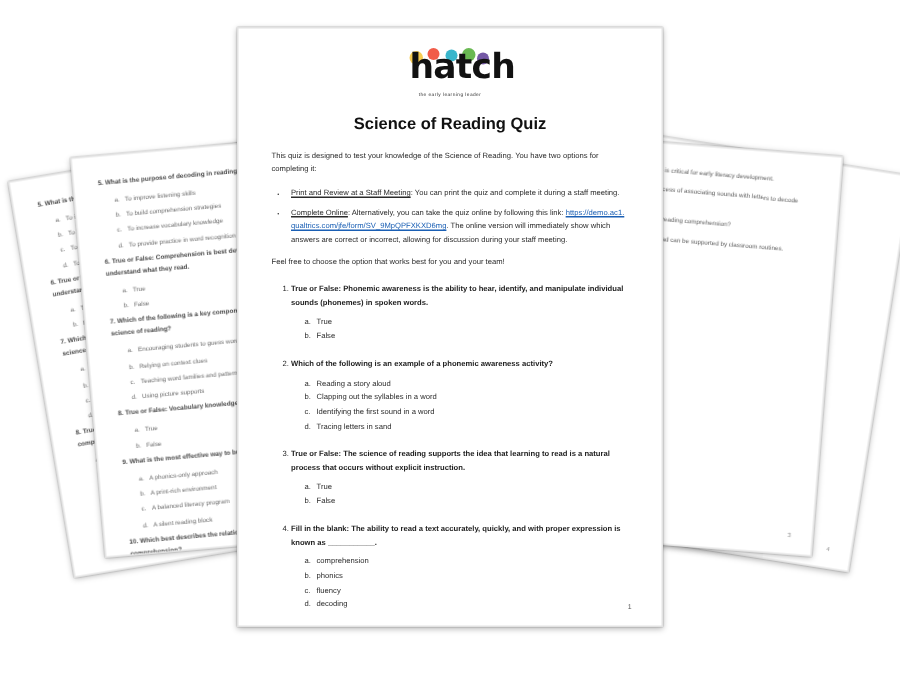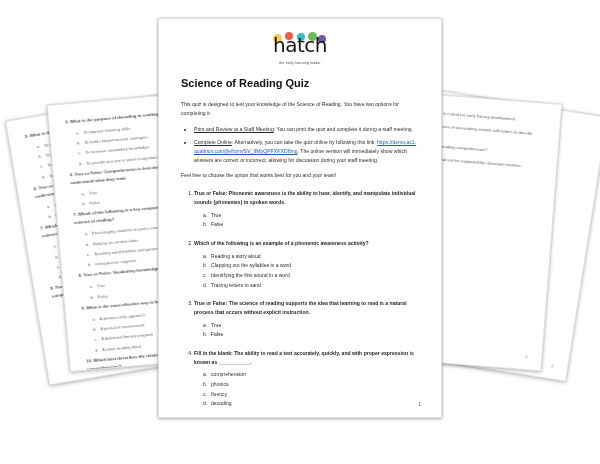--- a/index.html
+++ b/index.html
@@ -100,22 +100,22 @@
     margin-bottom: 12px;
   }
   .logo {
     display: inline-block;
     position: relative;
     width: 54px;
     height: 25px;
   }
   .logo-word {
     font-family: "DejaVu Sans", sans-serif;
-    font-weight: normal;
-    font-size: 20px;
+    font-weight: bold;
+    font-size: 23px;
     letter-spacing: -0.5px;
     line-height: 20px;
     color: #111;
     position: relative;
     z-index: 2;
   }
   .blob {
     position: absolute;
     border-radius: 50%;
     z-index: 1;
@@ -128,20 +128,21 @@
   .b5 { width: 8px; height: 8px; background: #6d4fa0; left: 45px; top: 0px; }
   .logo-tag {
     font-size: 3.2px;
     letter-spacing: 0.3px;
     color: #333;
     margin-top: 1px;
     text-align: center;
   }
 
   .doc-title {
+    text-align: center;
     font-weight: bold;
     font-size: 11px;
     margin: 4px 0 11px 0;
     color: #111;
   }
   .intro {
     font-size: 5.1px;
     line-height: 1.75;
     margin: 0 0 7px 0;
     color: #2b2b2b;

